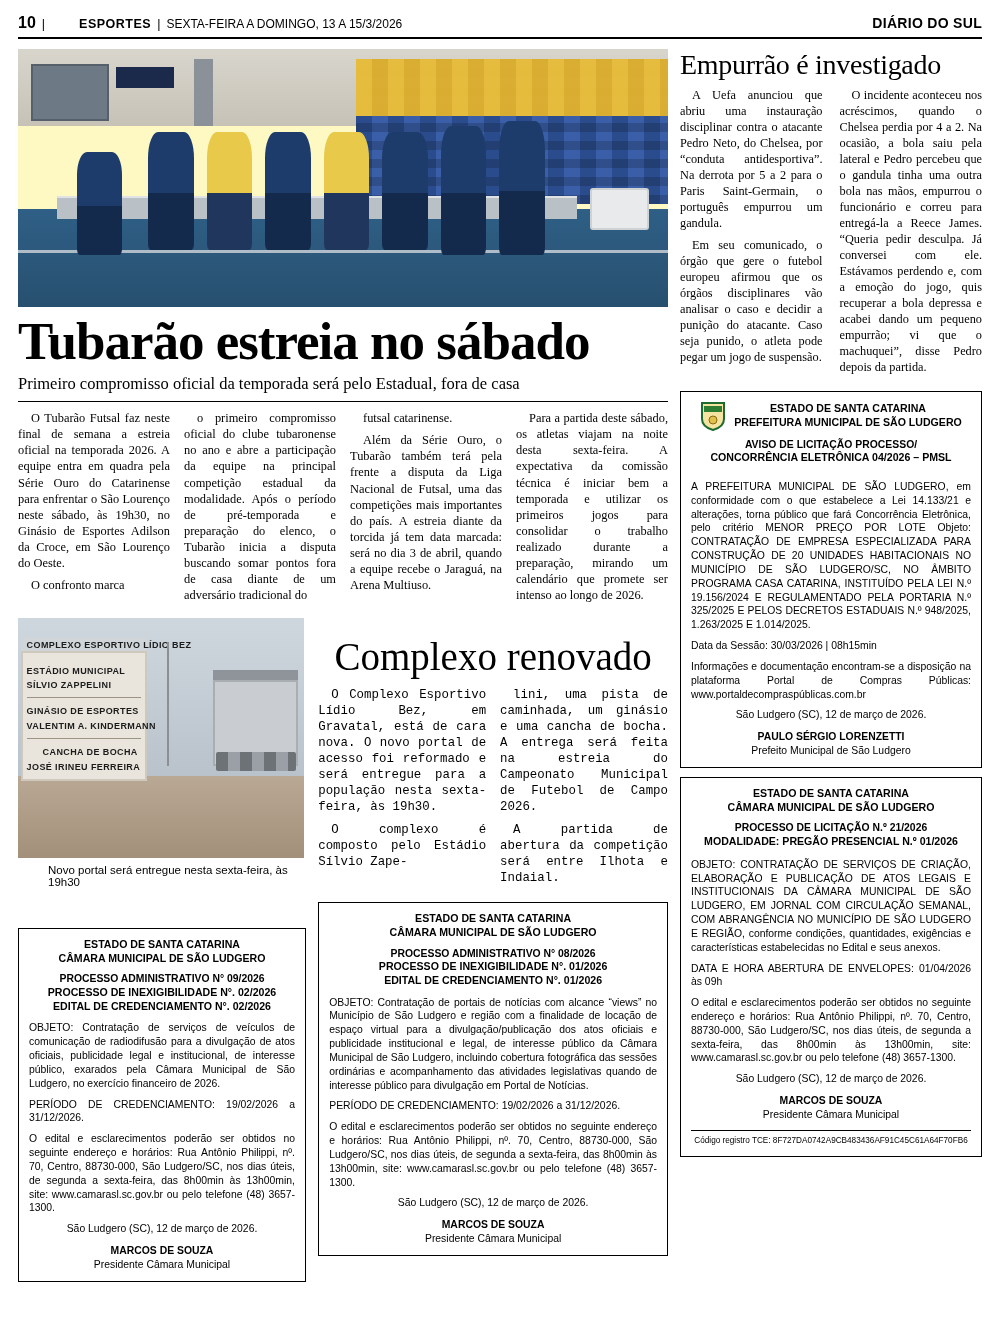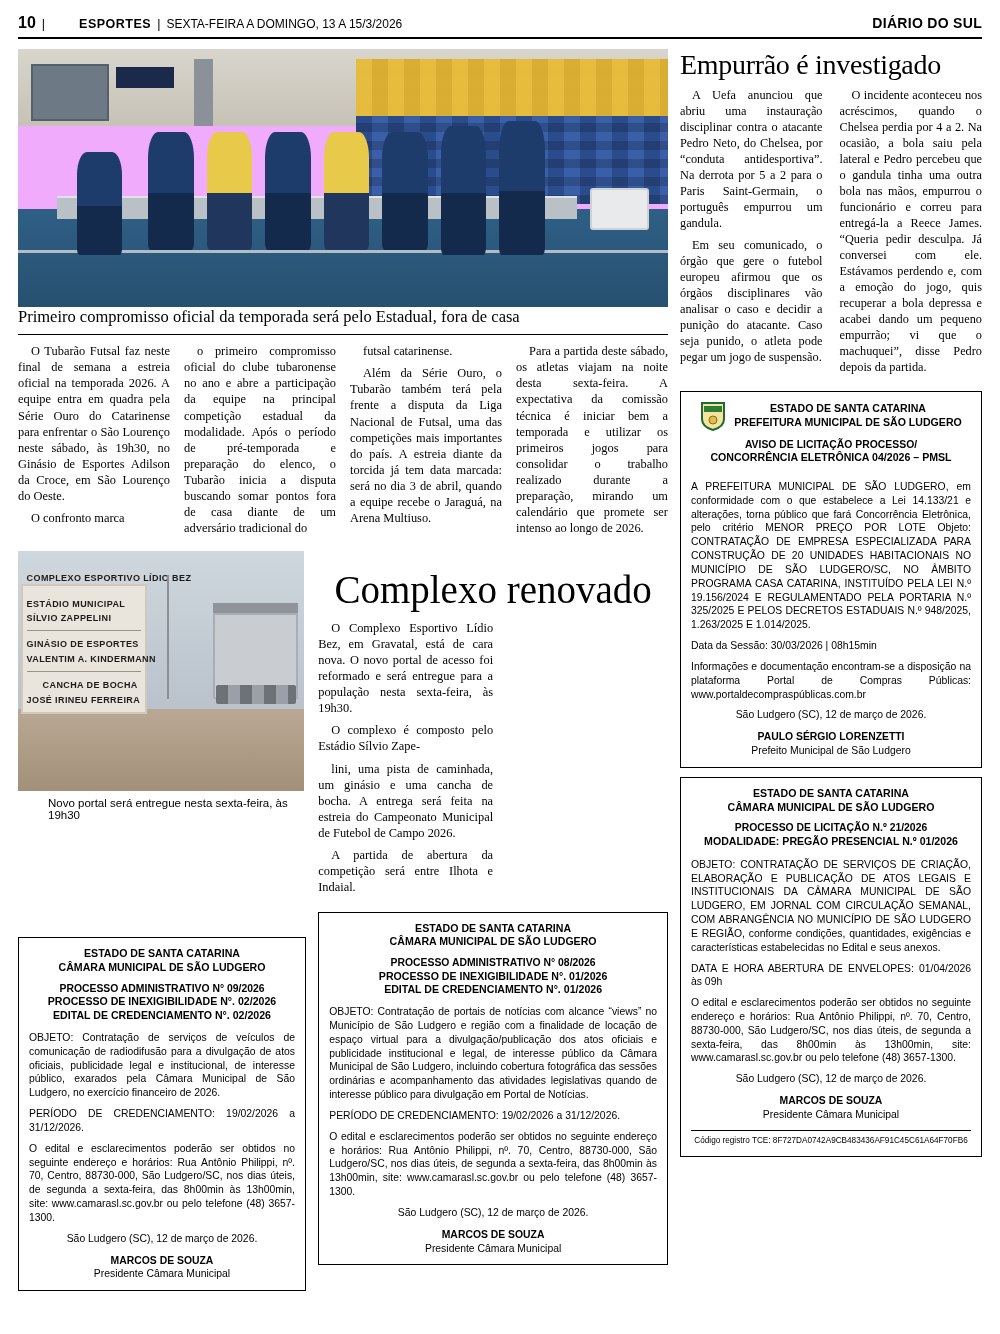--- a/index.html
+++ b/index.html
@@ -24,21 +24,21 @@
   .mh-date { font-size:12px; }
   .mh-right { font-weight:bold; font-size:14px; letter-spacing:.3px; }
 
   
   .grid { display:flex; gap:12px; margin-top:10px; }
   .col-left { width:650px; }
   .col-right { width:302px; }
 
   
   .photo { width:100%; height:258px; position:relative; overflow:hidden;
-           background:#f0abfc; }
+           background:#fef9c3; }
   .photo-2 { height:240px; }
   .ph-floor { position:absolute; left:0; right:0; bottom:0; height:38%;
      background:linear-gradient(#2f5f86,#27506f); }
   .ph-floor:after{content:"";position:absolute;left:0;right:0;top:42%;height:3px;background:#e8e8e8;opacity:.7;}
   .ph-wall { position:absolute; left:0; right:0; top:0; height:30%;
      background:linear-gradient(#d8d5cd,#c6c2b6); }
   .ph-seats { position:absolute; right:0; top:4%; width:48%; height:56%;
      background:
        repeating-linear-gradient(90deg,#2b4c8c 0 16px,#3a5fa8 16px 32px),
        repeating-linear-gradient(0deg,rgba(0,0,0,.18) 0 9px,rgba(255,255,255,.08) 9px 18px);
@@ -88,22 +88,22 @@
 
   
   .cols4 { display:flex; gap:14px; font-family:"Liberation Serif", serif;
      font-size:12.4px; line-height:1.30; text-align:justify; }
   .cols4 > div { width:25%; }
   .cols4 p { margin:0 0 6px; text-indent:13px; }
 
   .cols-mid { display:flex; gap:14px; }
   .mid-text { width:45%; }
   .mid-right { width:55%; }
-  .cols2 { display:flex; font-family:Liberation Serif, serif;
-     font-size:12.4px; line-height:1.30; text-align:justify;flex-direction:column; }
+  .cols2 { display:flex; gap:14px; font-family:Liberation Mono, monospace;
+     font-size:12.4px; line-height:1.30; text-align:justify; }
   .cols2 > div { width:50%; }
   .cols2 p { margin:0 0 6px; text-indent:13px; }
 
   
   .r-headline { font-family:"Liberation Serif", serif; font-size:28px;
      margin:0 0 7px; letter-spacing:-.3px; }
   .r-cols { display:flex; gap:17px; font-family:"Liberation Serif", serif;
      font-size:12.3px; line-height:1.30; text-align:justify; }
   .r-cols > div { width:50%; }
   .r-cols p { margin:0 0 6px; text-indent:12px; }
@@ -164,20 +164,21 @@
         <div class="ph-person ph-p2"></div>
         <div class="ph-person ph-p3"></div>
         <div class="ph-person ph-p4"></div>
         <div class="ph-person ph-p5"></div>
         <div class="ph-person ph-p6"></div>
         <div class="ph-person ph-p7"></div>
         <div class="ph-person ph-p8"></div>
         <div class="ph-cooler"></div>
       </div>
 
+      <div class="headline">Tubarão estreia no sábado</div>
       <div class="subhead">Primeiro compromisso oficial da temporada será pelo Estadual, fora de casa</div>
 
       <div class="cols4">
         <div>
           <p>O Tubarão Futsal faz neste final de semana a estreia oficial na temporada 2026. A equipe entra em quadra pela Série Ouro do Catarinense para enfrentar o São Lourenço neste sábado, às 19h30, no Ginásio de Esportes Adilson da Croce, em São Lourenço do Oeste.</p>
           <p>O confronto marca</p>
         </div>
         <div>
           <p>o primeiro compromisso oficial do clube tubaronense no ano e abre a participação da equipe na principal competição estadual da modalidade. Após o período de pré-temporada e preparação do elenco, o Tubarão inicia a disputa buscando somar pontos fora de casa diante de um adversário tradicional do</p>
         </div>

